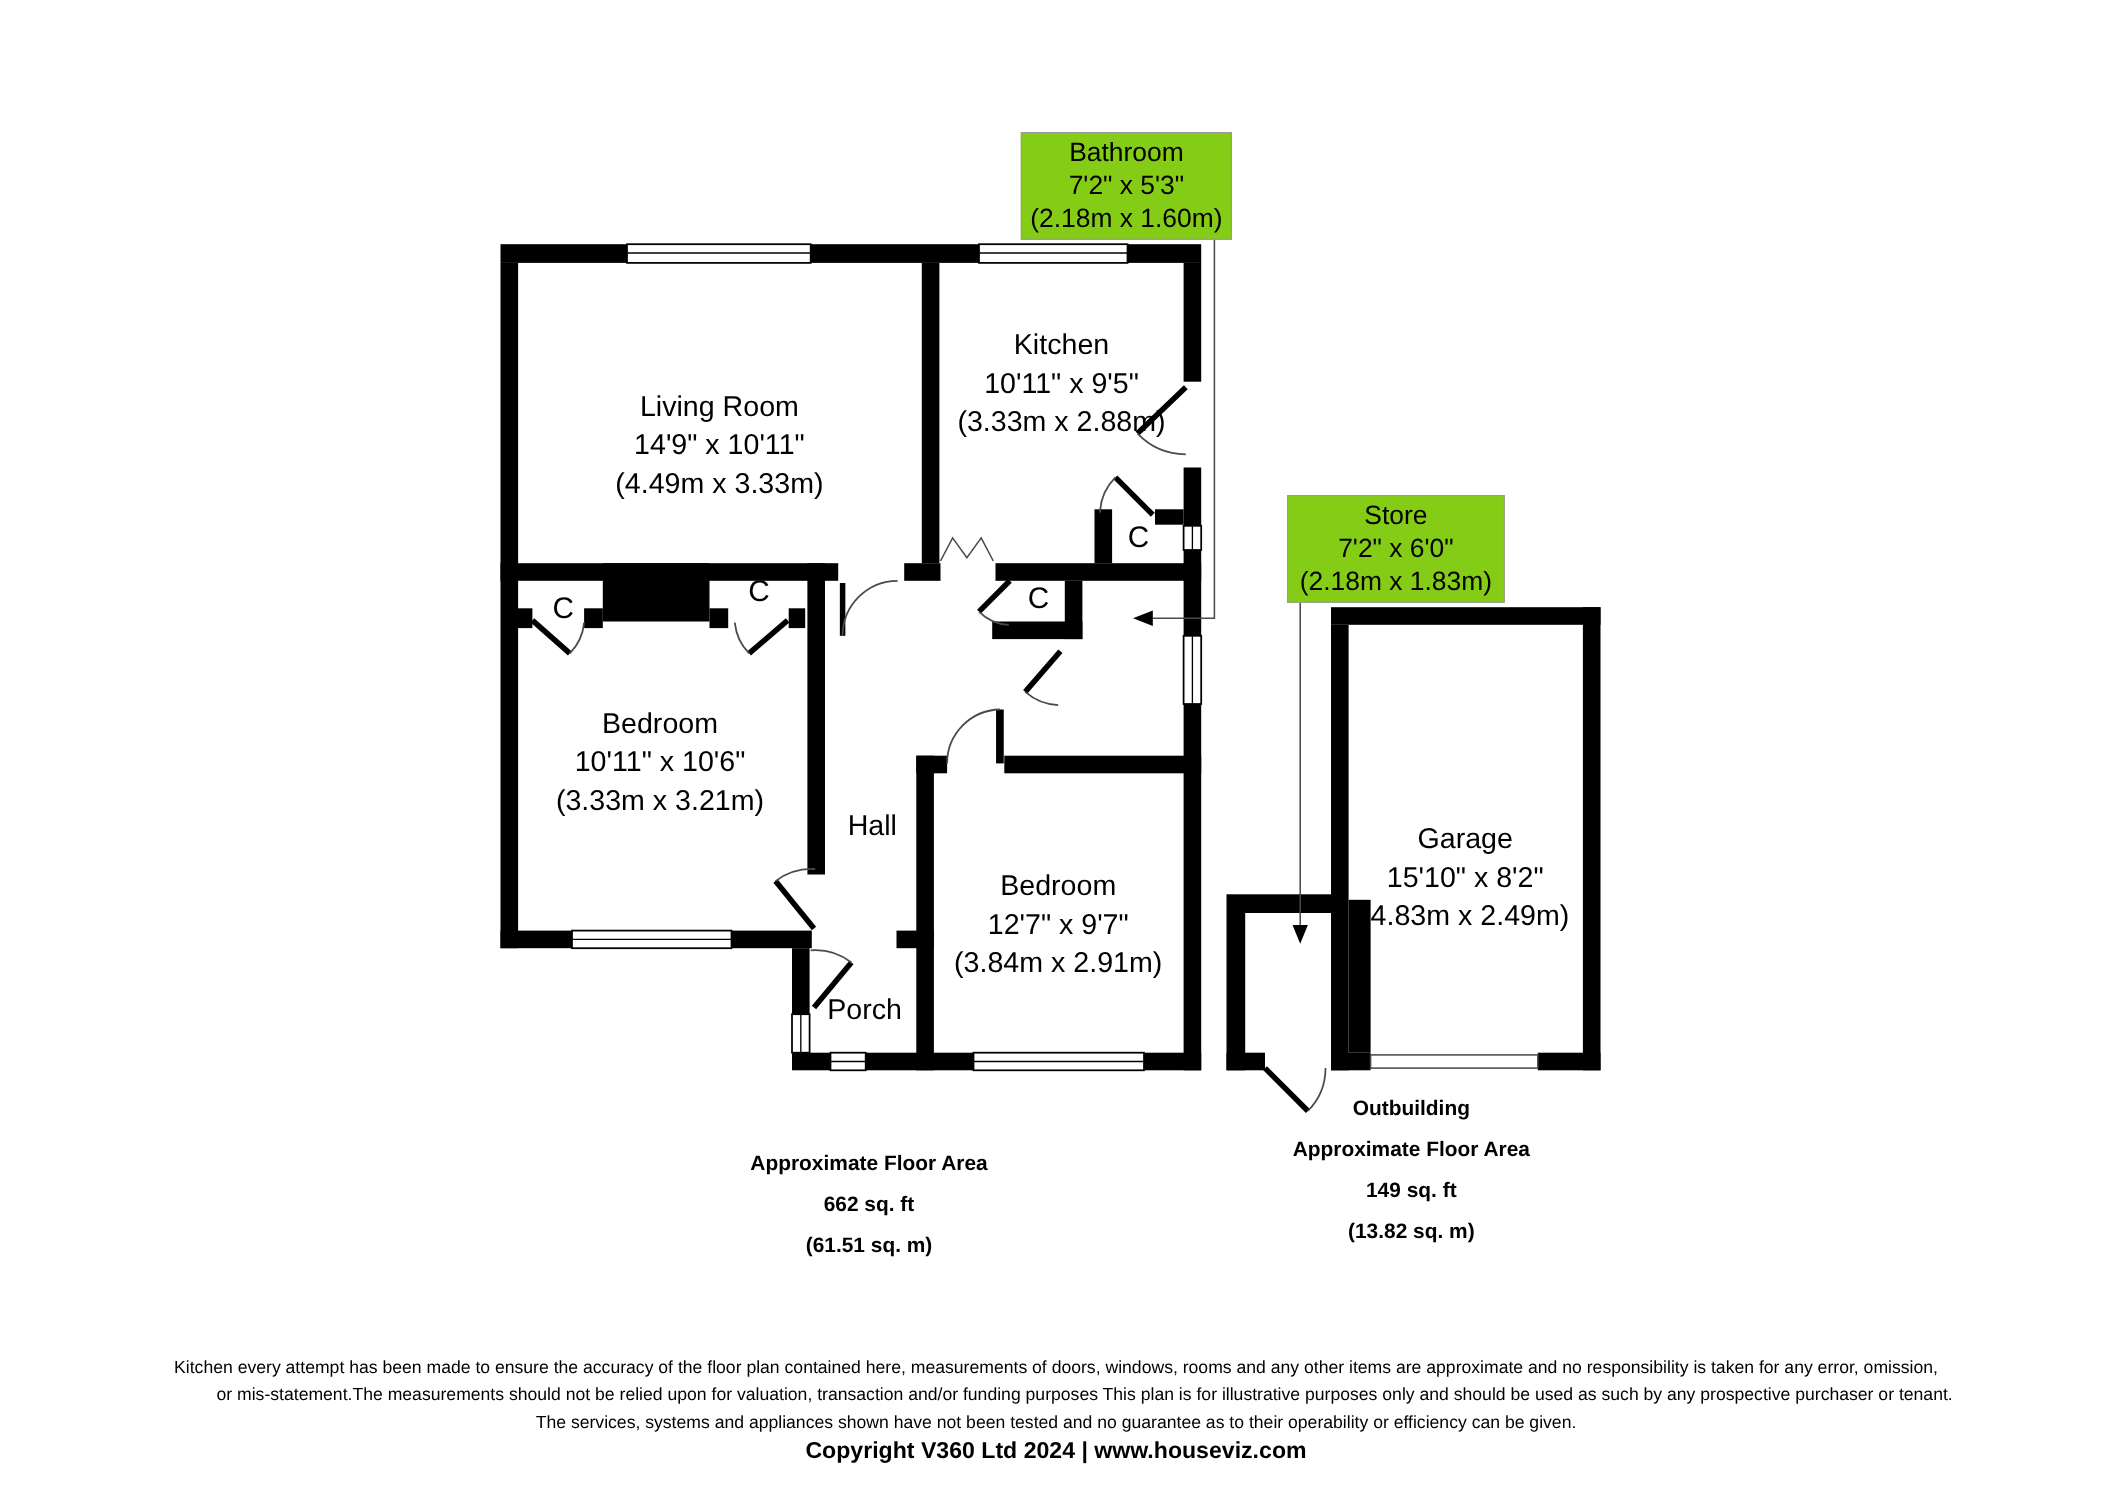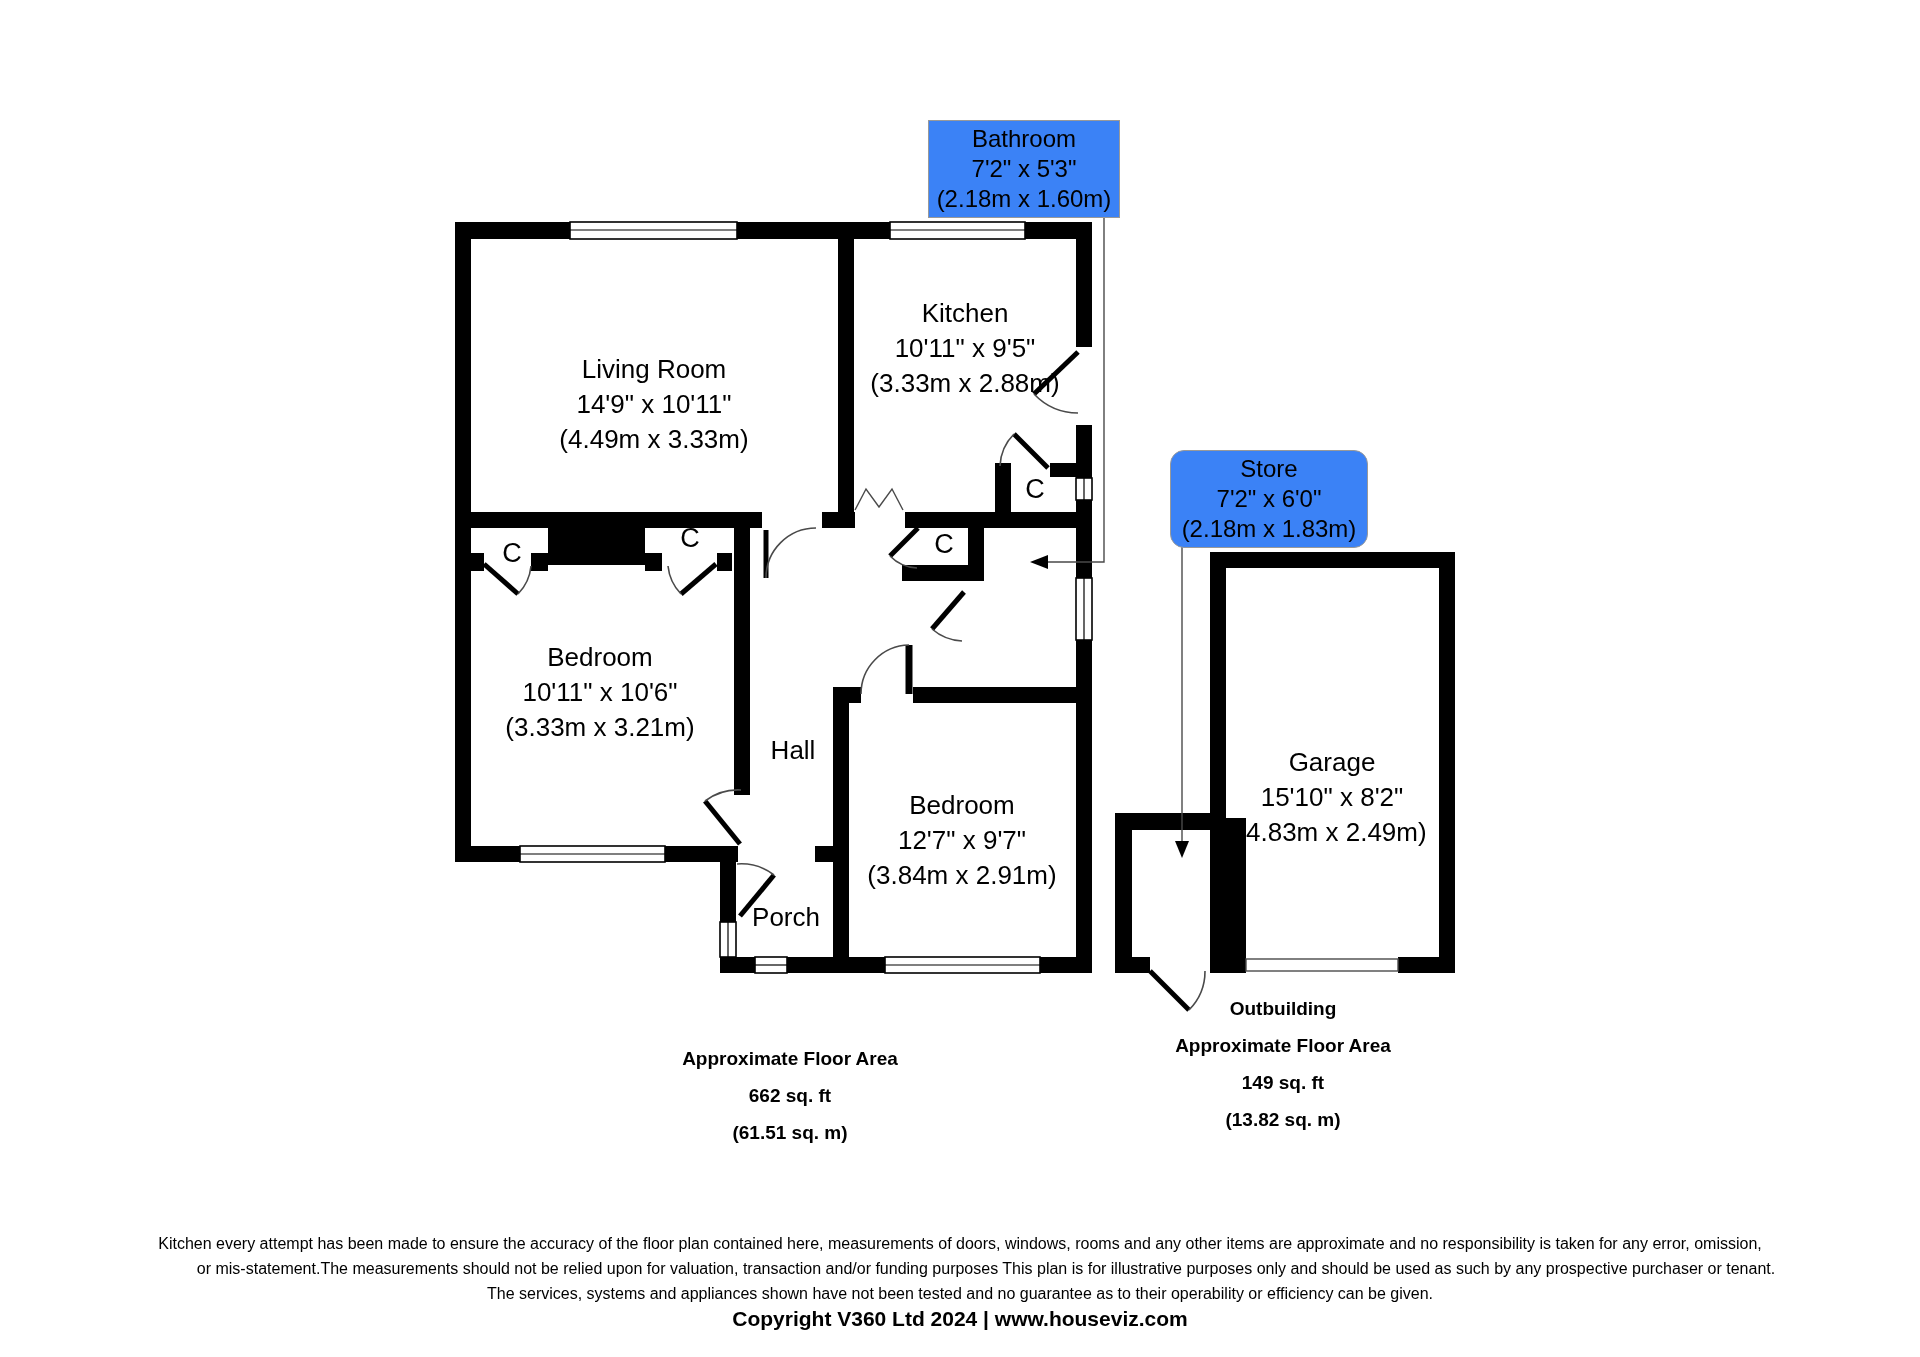--- a/index.html
+++ b/index.html
@@ -11,21 +11,21 @@
   .leaf-thick{stroke:var(--wall,#000);stroke-width:7;fill:none;}
   .arc{stroke:var(--line,#4a4a4a);stroke-width:1.6;fill:none;}
   .thin{stroke:var(--line,#4a4a4a);stroke-width:1.4;fill:none;}
   .win{fill:#ffffff;stroke:var(--wall,#000);stroke-width:1.6;}
   .winline{stroke:var(--wall,#000);stroke-width:1.2;fill:none;}
   .arrowhead{fill:var(--wall,#000);stroke:none;}
   .txt{position:absolute;z-index:2;}
   .room-label{transform:translateX(-50%);text-align:center;font-size:26px;line-height:35px;white-space:nowrap;}
   .single-label{transform:translateX(-50%);font-size:26px;line-height:34px;white-space:nowrap;}
   .c-label{transform:translate(-50%,-50%);font-size:27px;line-height:27px;}
-  .callout{background:#3b82f6;border:1.5px solid var(--callout-border,#999);display:flex;flex-direction:column;
+  .callout{background:#84cc16;border:1.5px solid var(--callout-border,#999);display:flex;flex-direction:column;
            justify-content:center;text-align:center;font-size:24px;line-height:30px;z-index:3;position:absolute;}
   .area-label{transform:translateX(-50%);text-align:center;font-weight:bold;font-size:19px;line-height:37px;white-space:nowrap;}
   .footer-line{left:0;width:100%;text-align:center;font-size:16px;line-height:21px;}
   .copyright{font-weight:bold;font-size:21px;line-height:26px;}
 </style>
 </head>
 <body>
 
 <div id="canvas">
 
@@ -190,21 +190,21 @@
         <polygon class="arrowhead" points="1182,858 1175,841 1189,841"></polygon>
       </g>
     </g>
   </svg>
 
   <div class="callout" style="left:928px;top:120px;width:190px;height:96px;">
     <div>Bathroom</div>
     <div>7'2" x 5'3"</div>
     <div>(2.18m x 1.60m)</div>
   </div>
-  <div class="callout" style="left:1170px;top:450px;width:196px;height:96px;border-radius:14px;">
+  <div class="callout" style="left:1170px;top:450px;width:196px;height:96px;">
     <div>Store</div>
     <div>7'2" x 6'0"</div>
     <div>(2.18m x 1.83m)</div>
   </div>
 
   <div class="txt room-label" style="left:654px;top:352px;">
     <div>Living Room</div>
     <div>14'9" x 10'11"</div>
     <div>(4.49m x 3.33m)</div>
   </div>

